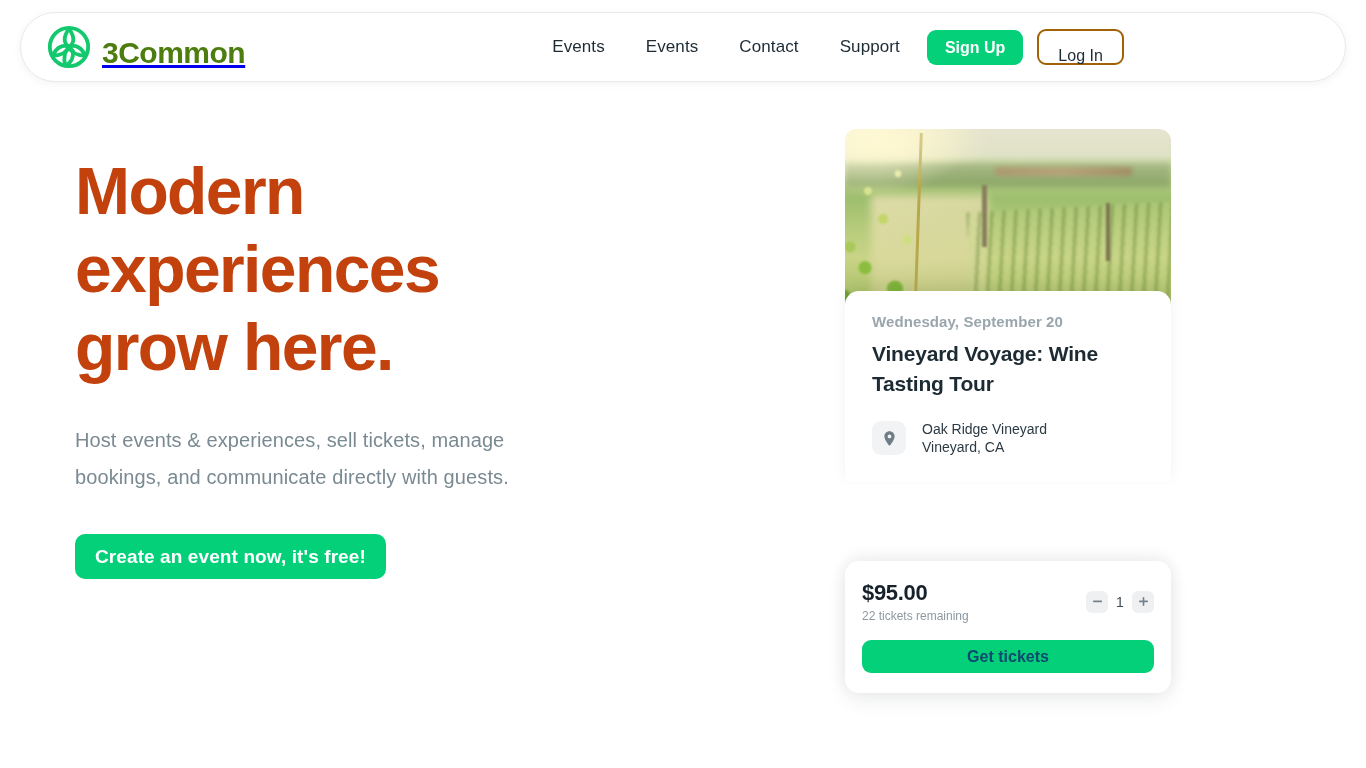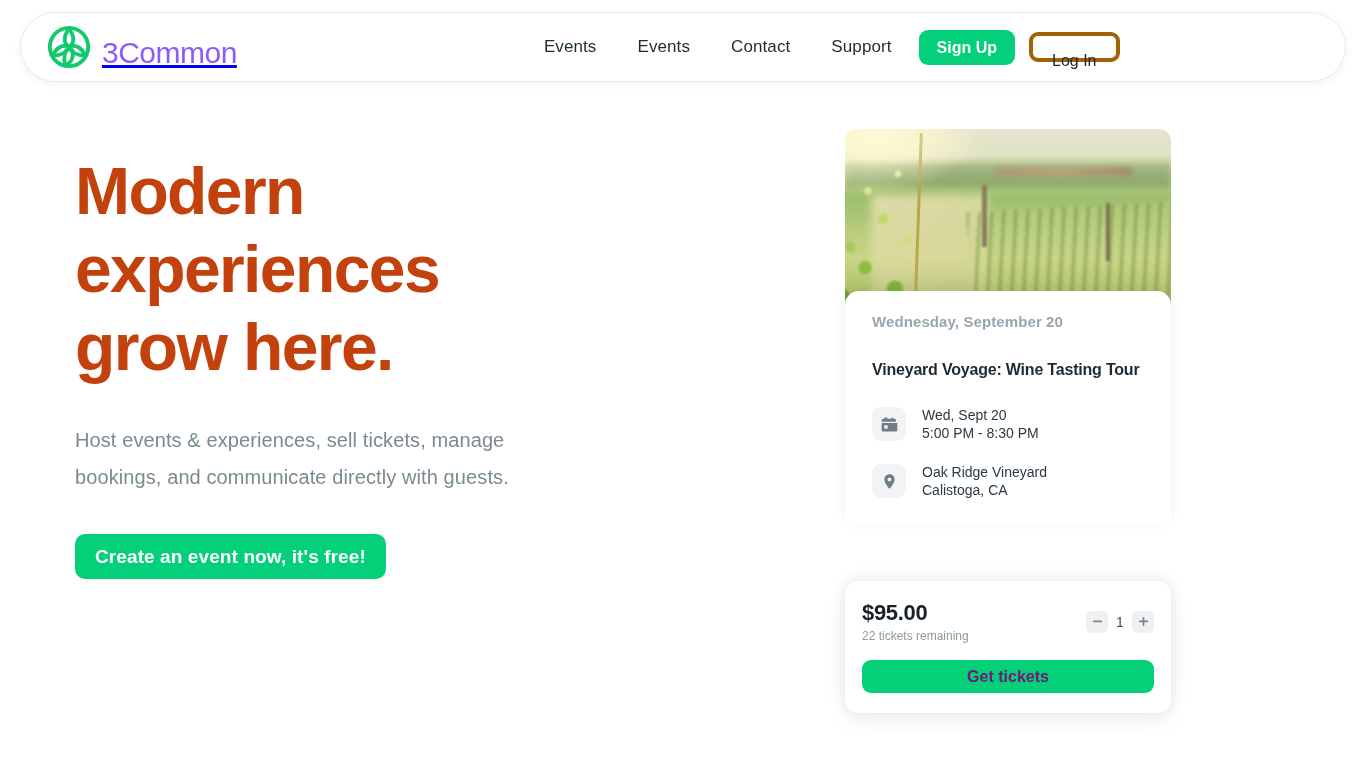--- a/index.html
+++ b/index.html
@@ -29,23 +29,23 @@
 
   .brand {
     display: flex;
     align-items: center;
     gap: 10px;
     margin-left: 25px;
   }
   .brand-mark { width: 46px; height: 46px; display: block; }
   .brand-name {
     font-size: 30px;
-    font-weight: 400;
+    font-weight: 700;
     letter-spacing: -0.5px;
-    color: #8b5cf6;
+    color: #4d7c0f;
     margin-top: 12px;
   }
 
   .nav {
     display: flex;
     align-items: center;
     gap: 41px;
     margin-left: 307px;
   }
   .nav-link {
@@ -72,24 +72,24 @@
     padding: 0 18px;
     height: 35px;
     line-height: 35px;
     cursor: pointer;
     font-family: inherit;
   }
   .btn-login {
     background: #ffffff;
     color: #1d2b35;
     font-size: 16px;
-    border: 4px solid #a16207;
+    border: 2px solid #a16207;
     border-radius: 9px;
     padding: 8px 19px;
-    height: 30px;
+    height: 36px;
     line-height: 34px;
     cursor: pointer;
     font-family: inherit;
   }
 
   
   .hero {
     position: absolute;
     left: 75px; top: 152px;
     width: 640px;
@@ -219,22 +219,22 @@
     padding: 22px 27px 26px 27px;
     box-shadow: 0 -4px 14px rgba(16,24,40,0.06);
   }
   .event-date-label {
     font-size: 15px;
     font-weight: 600;
     color: #9aa6ad;
     letter-spacing: 0.1px;
   }
   .event-title {
-    margin-top: 25px;
-    font-size: 16px;
+    margin-top: 9px;
+    font-size: 21px;
     font-weight: 700;
     line-height: 30px;
     color: #1b2a33;
     letter-spacing: -0.2px;
   }
   .meta-row {
     display: flex;
     align-items: center;
     gap: 16px;
     margin-top: 21px;
@@ -251,21 +251,20 @@
   .meta-text { font-size: 14px; line-height: 18px; color: #2b3a44; }
 
   .ticket-card {
     position: absolute;
     left: 0; top: 432px;
     width: 326px;
     background: #ffffff;
     border-radius: 14px;
     box-shadow: 0 -4px 16px rgba(16,24,40,0.07), 0 8px 20px rgba(16,24,40,0.07);
     padding: 19px 17px 20px 17px;
-    margin-top: 20px;
   }
   .ticket-top {
     display: flex;
     align-items: center;
     justify-content: space-between;
   }
   .price { font-size: 22px; font-weight: 700; color: #17212b; letter-spacing: -0.3px; }
   .remaining { margin-top: 3px; font-size: 12px; color: #8d99a1; }
   .stepper { display: flex; align-items: center; gap: 8px; }
   .step-btn {
@@ -277,21 +276,21 @@
     align-items: center;
     justify-content: center;
     cursor: pointer;
     color: #76838b;
   }
   .qty { font-size: 14px; color: #3c4a53; min-width: 8px; text-align: center; }
   .btn-tickets {
     margin-top: 17px;
     width: 100%;
     background: #04d07a;
-    color: #701a75;
+    color: #0c4a6e;
     font-size: 16px;
     font-weight: 700;
     border: none;
     border-radius: 9px;
     height: 33px;
     cursor: pointer;
     font-family: inherit;
   }
 </style>
 </head>
@@ -344,44 +343,31 @@
       <div class="photo-post2"></div>
       <div class="photo-vines"></div>
       <div class="photo-stem"></div>
       <div class="photo-glow"></div>
     </div>
 
     <div class="card-info">
       <div class="event-date-label">Wednesday, September 20</div>
       <div class="event-title">Vineyard Voyage: Wine Tasting Tour</div>
 
-      <div class="meta-row">
-        <span class="meta-icon">
-          <svg width="17" height="17" viewBox="0 0 24 24" fill="#6f7d86">
-            <path d="M7 2h2v2h6V2h2v2h2a2 2 0 0 1 2 2v2H1V6a2 2 0 0 1 2-2h2V2z"></path>
-            <path d="M1 10h22v10a2 2 0 0 1-2 2H3a2 2 0 0 1-2-2V10z" fill="#6f7d86"></path>
-            <rect x="4.5" y="13" width="5" height="5" rx="1" fill="#f1f3f5"></rect>
-          </svg>
-        </span>
-        <span class="meta-text">
-          <span>Wed, Sept 20</span><br>
-          <span>5:00 PM - 8:30 PM</span>
-        </span>
-      </div>
 
       <div class="meta-row">
         <span class="meta-icon">
           <svg width="17" height="17" viewBox="0 0 24 24" fill="#6f7d86">
             <path d="M12 1.8c-4 0-7.2 3.2-7.2 7.2 0 5.4 7.2 13.2 7.2 13.2s7.2-7.8 7.2-13.2c0-4-3.2-7.2-7.2-7.2z"></path>
             <circle cx="12" cy="9" r="2.6" fill="#f1f3f5"></circle>
           </svg>
         </span>
         <span class="meta-text">
           <span>Oak Ridge Vineyard</span><br>
-          <span>Calistoga, CA</span>
+          <span>Vineyard, CA</span>
         </span>
       </div>
     </div>
 
     <div class="ticket-card">
       <div class="ticket-top">
         <div>
           <div class="price">$95.00</div>
           <div class="remaining">22 tickets remaining</div>
         </div>

